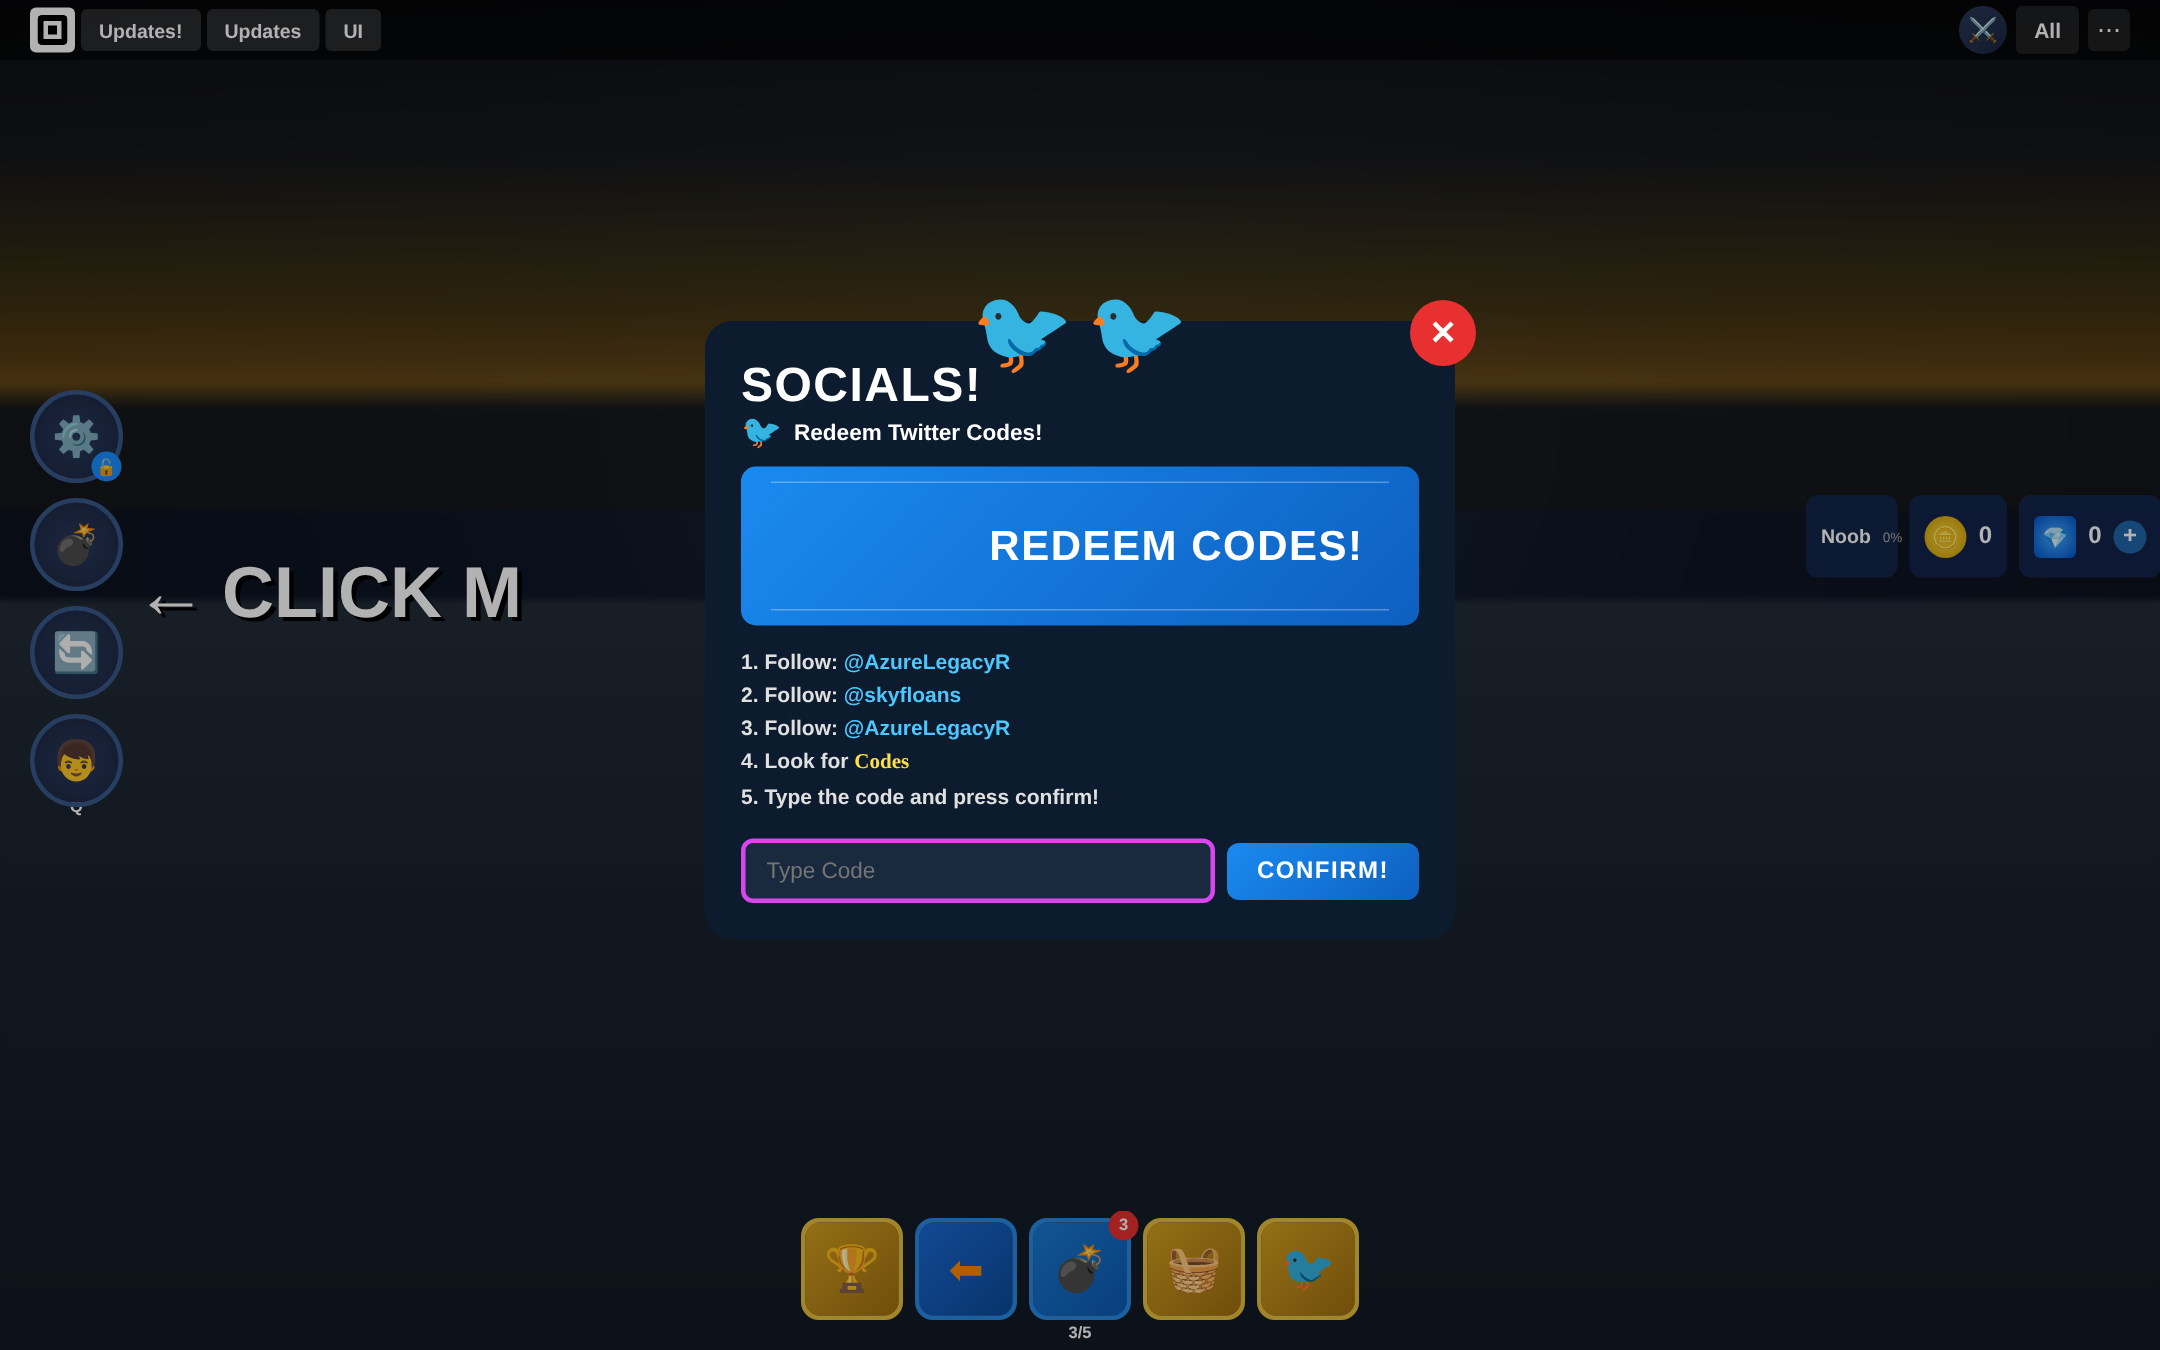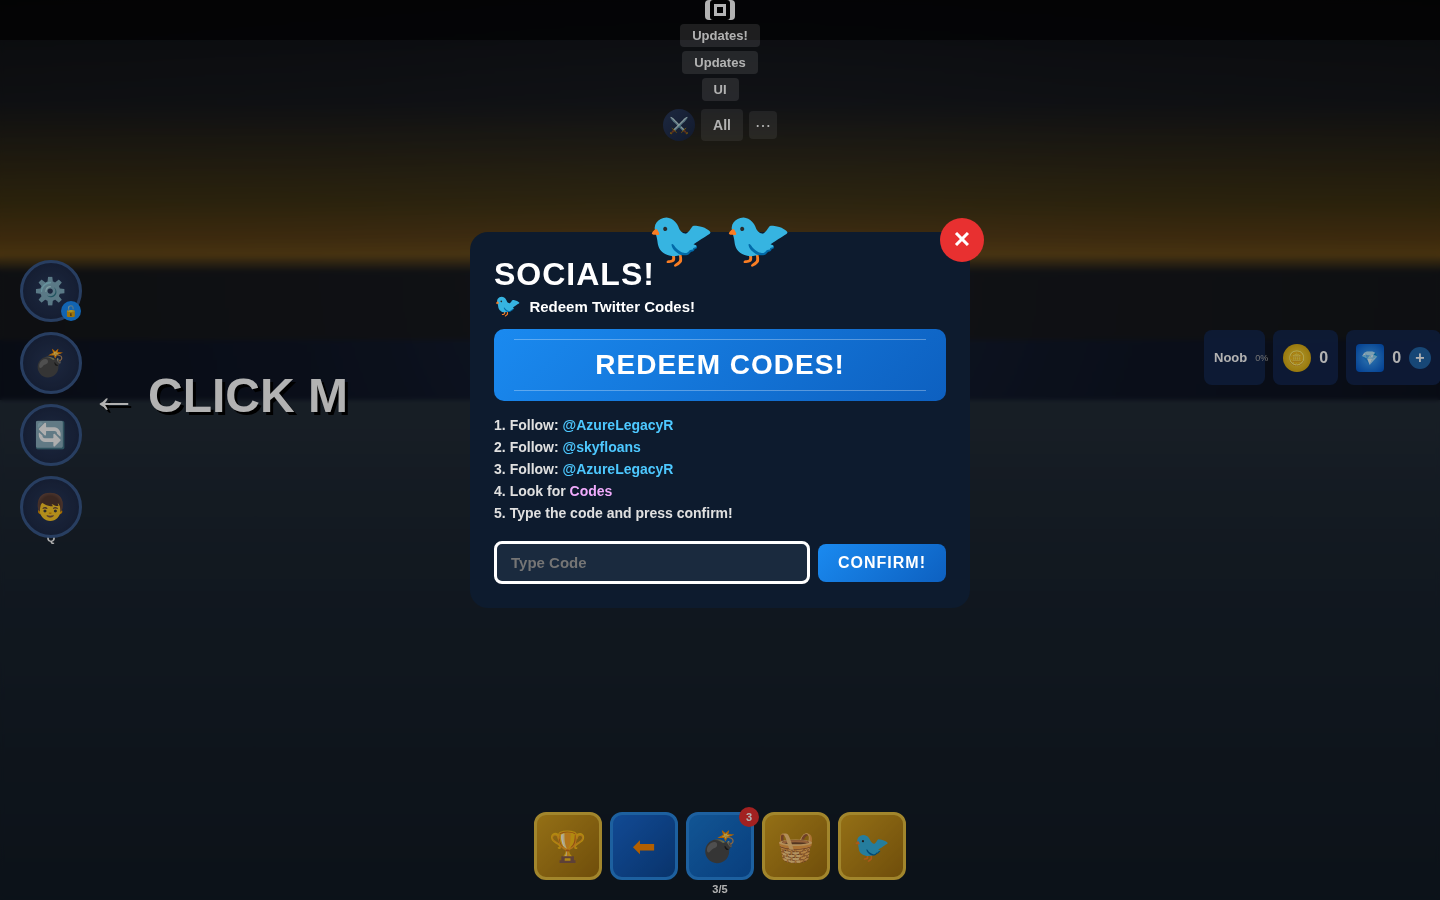--- a/index.html
+++ b/index.html
@@ -43,21 +43,20 @@
     .topbar {
       position: absolute;
       top: 0; left: 0; right: 0;
       height: 40px;
       background: rgba(0,0,0,0.6);
       display: flex;
       align-items: center;
       padding: 0 20px;
       gap: 4px;
       z-index: 100;
-      flex-direction: column;
     }
     .topbar-logo {
       width: 30px; height: 30px;
       background: #ffffff;
       border-radius: 4px;
       display: flex; align-items: center; justify-content: center;
       font-size: 14px; font-weight: 900; color: #000;
     }
     .topbar-btn {
       background: rgba(255,255,255,0.15);
@@ -356,22 +355,22 @@
     }
     .twitter-text {
       color: #fff;
       font-size: 15px;
       font-weight: 700;
     }
 
     .redeem-banner {
       background: linear-gradient(135deg, #1a8af0, #0d60c0);
       border-radius: 10px;
-      padding: 20px;
-      text-align: center;
+      padding: 37px;
+      text-align: right;
       margin-bottom: 16px;
       position: relative;
       overflow: hidden;
     }
     .redeem-banner::before {
       content: '';
       position: absolute;
       top: 10px; left: 20px; right: 20px;
       height: 1px;
       background: rgba(255,255,255,0.3);
@@ -414,26 +413,26 @@
     }
 
     .code-input-row {
       display: flex;
       gap: 8px;
       align-items: center;
     }
     .code-input {
       flex: 1;
       background: #1a2a3e;
-      border: 3px solid #ffffff;
+      border: 3px solid #d946ef;
       border-radius: 8px;
       padding: 10px 14px;
       color: #aaa;
       font-size: 15px;
-      font-weight: 700;
+      font-weight: 400;
       outline: none;
     }
     .confirm-btn {
       background: linear-gradient(135deg, #1a8af0, #0d60c0);
       border: none;
       border-radius: 8px;
       color: #fff;
       font-size: 16px;
       font-weight: 700;
       padding: 10px 20px;
@@ -574,21 +573,21 @@
         <div class="instruction-item">
           <span class="num">2.</span>
           <span>Follow: <a href="#">@skyfloans</a></span>
         </div>
         <div class="instruction-item">
           <span class="num">3.</span>
           <span>Follow: <a href="#">@AzureLegacyR</a></span>
         </div>
         <div class="instruction-item">
           <span class="num">4.</span>
-          <span>Look for <a href="#" class="code-link" style="color:#f0abfc;">Codes</a></span>
+          <span>Look for <a href="#" class="code-link" style="color:#fde047;font-family:Liberation Serif, serif;">Codes</a></span>
         </div>
         <div class="instruction-item">
           <span class="num">5.</span>
           <span>Type the code and press confirm!</span>
         </div>
       </div>
 
       <div class="code-input-row">
         <input class="code-input" type="text" placeholder="Type Code" style="">
         <button class="confirm-btn">CONFIRM!</button>

